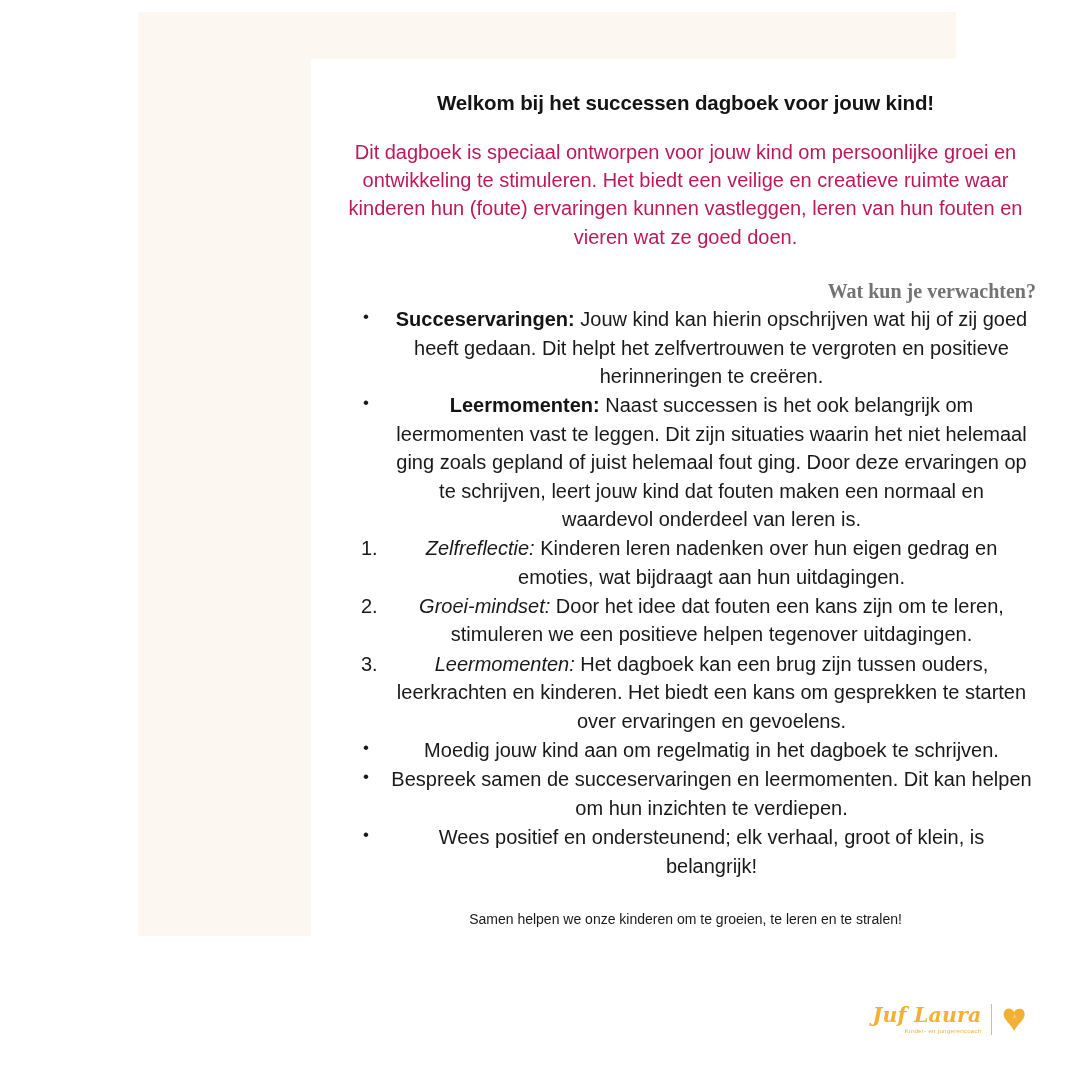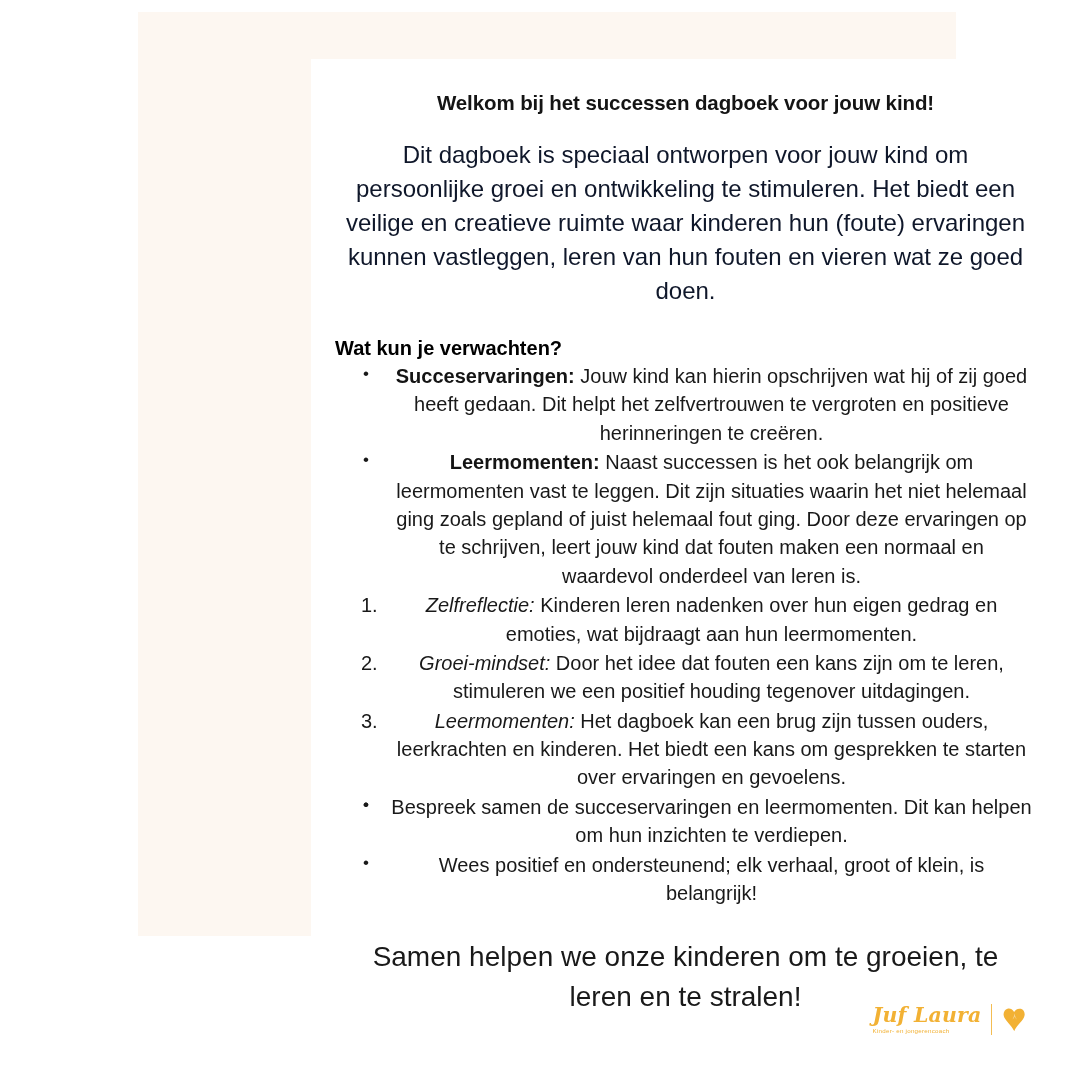--- a/index.html
+++ b/index.html
@@ -49,33 +49,34 @@
     font-weight: bold;
     font-size: 20.5px;
     color: #141414;
     letter-spacing: -0.1px;
     margin: 8px 0 0 0;
     line-height: 1.2;
   }
 
   .para {
     text-align: center;
-    font-size: 24px;
-    color: #0f172a;
+    font-size: 20px;
+    color: #be185d;
     line-height: 1.42;
     margin: 22px 6px 0 6px;
   }
 
   .section-head {
-    text-align: left;
-    font-weight: bold;
-    font-size: 20px;
-    color: #000000;
+    text-align: right;
+    font-weight: bold;
+    font-size: 20px;
+    color: #737373;
     margin: 27px 0 0 0;
     line-height: 1.3;
+    font-family: Liberation Serif, serif;
   }
 
   .list {
     margin: 0;
     padding: 0;
     list-style: none;
   }
 
   .list-item {
     position: relative;
@@ -109,37 +110,38 @@
   }
 
   .list-item .lead-italic {
     font-style: italic;
     color: #191919;
     text-align: right;
   }
 
   .closing {
     text-align: center;
-    font-size: 28px;
+    font-size: 14px;
     color: #191919;
     line-height: 1.42;
     margin: 30px 6px 0 6px;
   }
 
   
   #logo {
     position: absolute;
     right: 32px;
     bottom: 12px;
     display: flex;
     align-items: center;
     gap: 9px;
   }
 
   #logo-text {
+    text-align: right;
     line-height: 1;
   }
 
   .logo-name {
     display: block;
     font-family: "DejaVu Serif", serif;
     font-style: italic;
     font-weight: bold;
     font-size: 20.5px;
     color: #f2b134;
@@ -182,26 +184,26 @@
 
       <p class="para">Dit dagboek is speciaal ontworpen voor jouw kind om persoonlijke groei en ontwikkeling te stimuleren. Het biedt een veilige en creatieve ruimte waar kinderen hun (foute) ervaringen kunnen vastleggen, leren van hun fouten en vieren wat ze goed doen.</p>
 
       <div id="sections-container">
           <div class="section-head">Wat kun je verwachten?</div>
           <ul class="list">
             <li class="list-item"><span class="marker bullet-glyph">•</span><span class="lead">Succeservaringen:</span><span> Jouw kind kan hierin opschrijven wat hij of zij goed heeft gedaan. Dit helpt het zelfvertrouwen te vergroten en positieve herinneringen te creëren.</span></li>
             <li class="list-item"><span class="marker bullet-glyph">•</span><span class="lead">Leermomenten:</span><span> Naast successen is het ook belangrijk om leermomenten vast te leggen. Dit zijn situaties waarin het niet helemaal ging zoals gepland of juist helemaal fout ging. Door deze ervaringen op te schrijven, leert jouw kind dat fouten maken een normaal en waardevol onderdeel van leren is.</span></li>
           </ul>
           <ul class="list">
-            <li class="list-item"><span class="marker">1.</span><span class="lead-italic">Zelfreflectie:</span><span> Kinderen leren nadenken over hun eigen gedrag en emoties, wat bijdraagt aan hun leermomenten.</span></li>
-            <li class="list-item"><span class="marker">2.</span><span class="lead-italic">Groei-mindset:</span><span> Door het idee dat fouten een kans zijn om te leren, stimuleren we een positief houding tegenover uitdagingen.</span></li>
+            <li class="list-item"><span class="marker">1.</span><span class="lead-italic">Zelfreflectie:</span><span> Kinderen leren nadenken over hun eigen gedrag en emoties, wat bijdraagt aan hun uitdagingen.</span></li>
+            <li class="list-item"><span class="marker">2.</span><span class="lead-italic">Groei-mindset:</span><span> Door het idee dat fouten een kans zijn om te leren, stimuleren we een positieve helpen tegenover uitdagingen.</span></li>
             <li class="list-item"><span class="marker">3.</span><span class="lead-italic">Leermomenten:</span><span> Het dagboek kan een brug zijn tussen ouders, leerkrachten en kinderen. Het biedt een kans om gesprekken te starten over ervaringen en gevoelens.</span></li>
           </ul>
           <ul class="list">
-            <li class="list-item"><span class="marker bullet-glyph">•</span></li>
+            <li class="list-item"><span class="marker bullet-glyph">•</span><span>Moedig jouw kind aan om regelmatig in het dagboek te schrijven.</span></li>
             <li class="list-item"><span class="marker bullet-glyph">•</span><span>Bespreek samen de succeservaringen en leermomenten. Dit kan helpen om hun inzichten te verdiepen.</span></li>
             <li class="list-item"><span class="marker bullet-glyph">•</span><span>Wees positief en ondersteunend; elk verhaal, groot of klein, is belangrijk!</span></li>
           </ul>
         </div>
 
       <p class="closing">Samen helpen we onze kinderen om te groeien, te leren en te stralen!</p>
 
       <div id="logo">
         <div id="logo-text">
           <span class="logo-name">Juf Laura</span>

